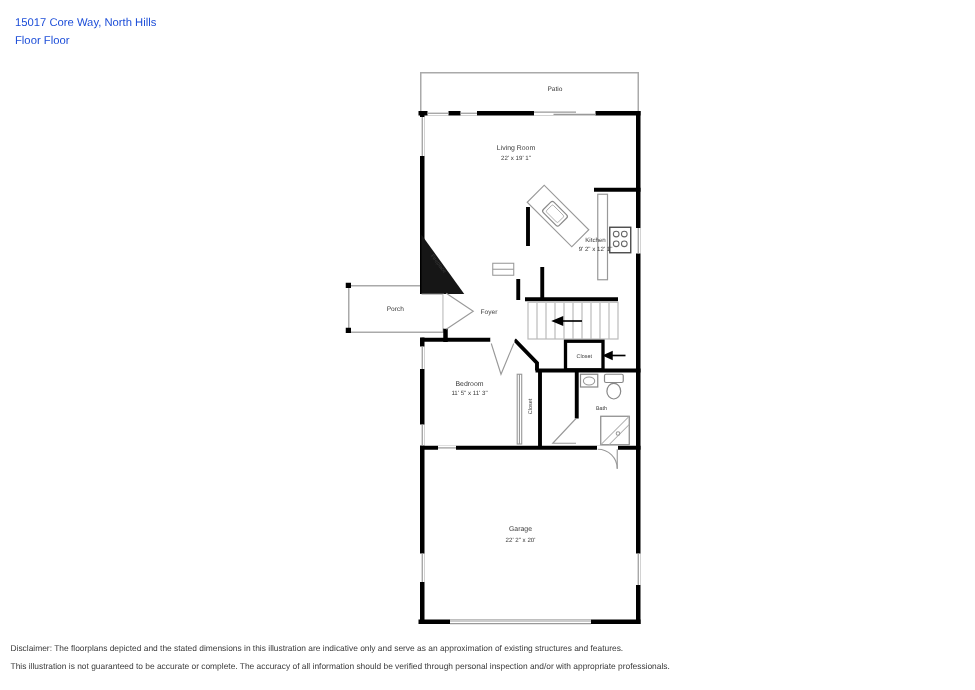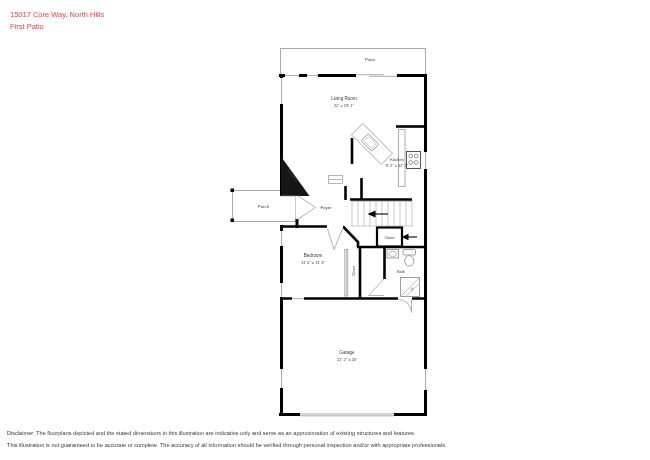--- a/index.html
+++ b/index.html
@@ -1,37 +1,37 @@
 <!DOCTYPE html>
 <html><head>
 <meta charset="utf-8">
 <style>
   html,body{margin:0;padding:0;background:#fff;}
   .page{position:relative;width:650px;height:460px;background:#fff;overflow:hidden;
         font-family:"Liberation Sans",sans-serif;}
-  .header{position:absolute;left:10px;top:9px;color:#ef4444;}
+  .header{position:absolute;left:10px;top:9px;color:#1d4ed8;}
   .header .addr{font-size:7.5px;line-height:12px;}
   .header .floor{font-size:7.5px;line-height:12px;}
   .disclaimer{position:absolute;left:7px;color:#3a3a3a;font-size:5.6px;line-height:7px;}
   .disc1{top:430px;} .disc2{top:442px;}
   svg{position:absolute;left:0;top:0;}
   svg text{font-family:"Liberation Sans",sans-serif;fill:#3a3a3a;}
   .room-label{font-size:4.6px;}
   .room-dims{font-size:4.1px;}
   .small-label{font-size:3.6px;}
   .mid-label{font-size:4.4px;}
 </style>
 </head>
 <body>
 
 <div class="page">
 
   <div class="header">
     <div class="addr">15017 Core Way, North Hills</div>
-    <div class="floor">First Patio</div>
+    <div class="floor">Floor Floor</div>
   </div>
 
   <svg width="650" height="460" viewBox="0 0 650 460">
 
     <g>
       <rect x="280.5" y="48.5" width="145" height="26.5" fill="none" stroke="#aaaaaa" stroke-width="1"></rect>
     </g>
 
     <g>
       <rect x="232.5" y="190.5" width="63" height="31" fill="none" stroke="#aaaaaa" stroke-width="1"></rect>

